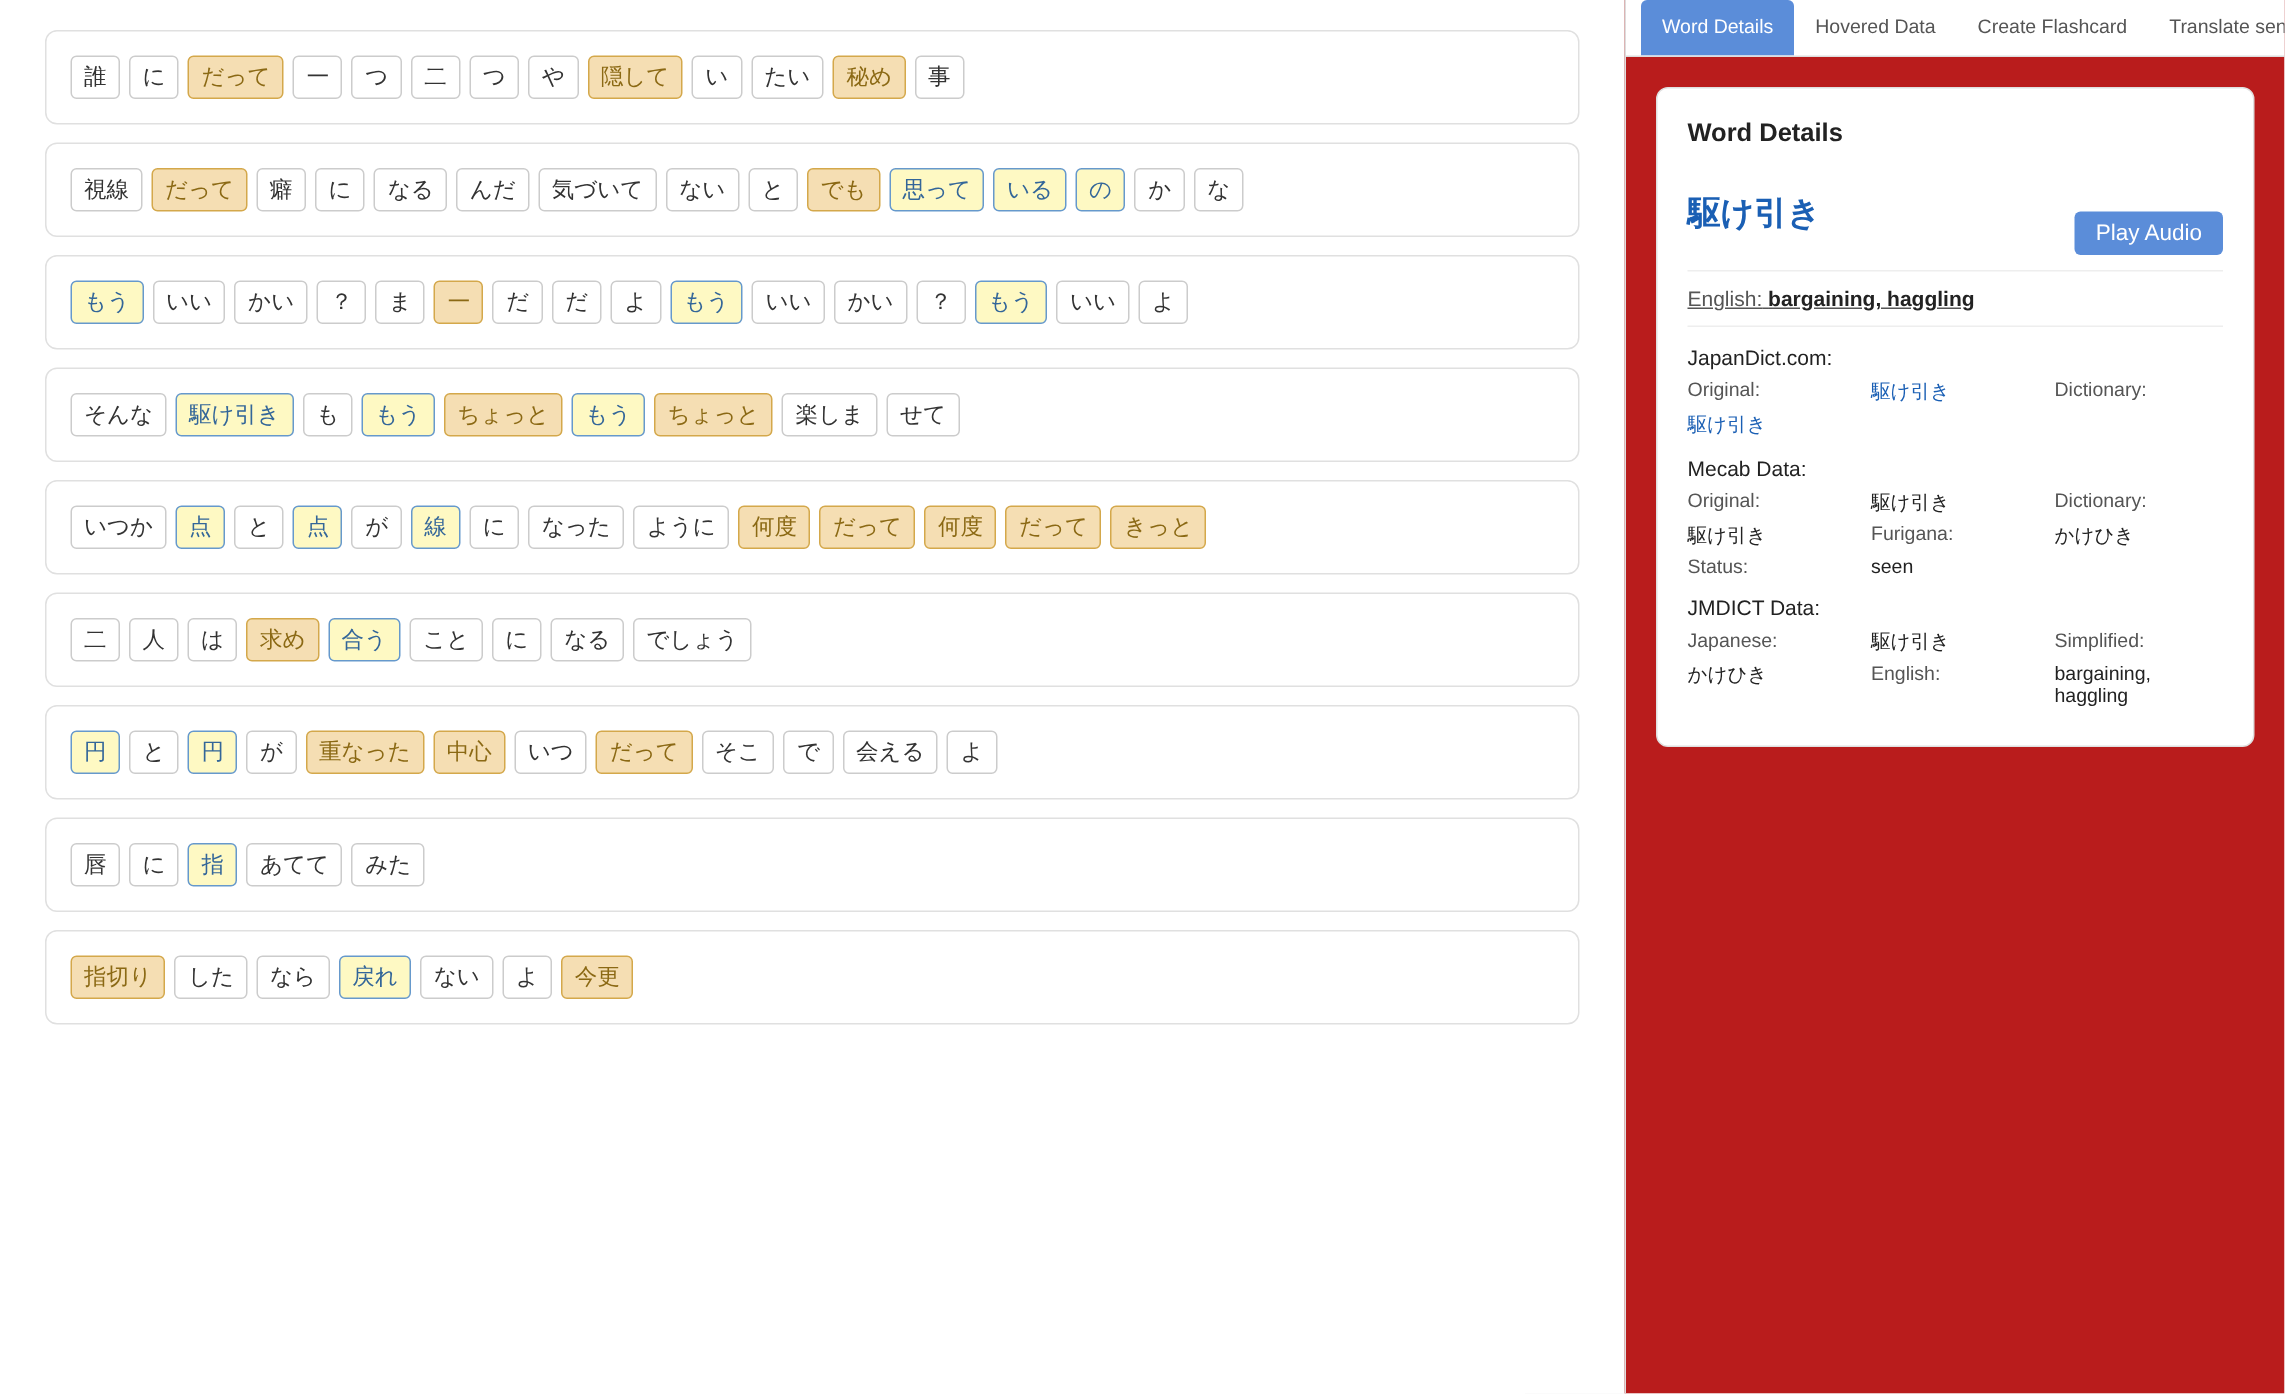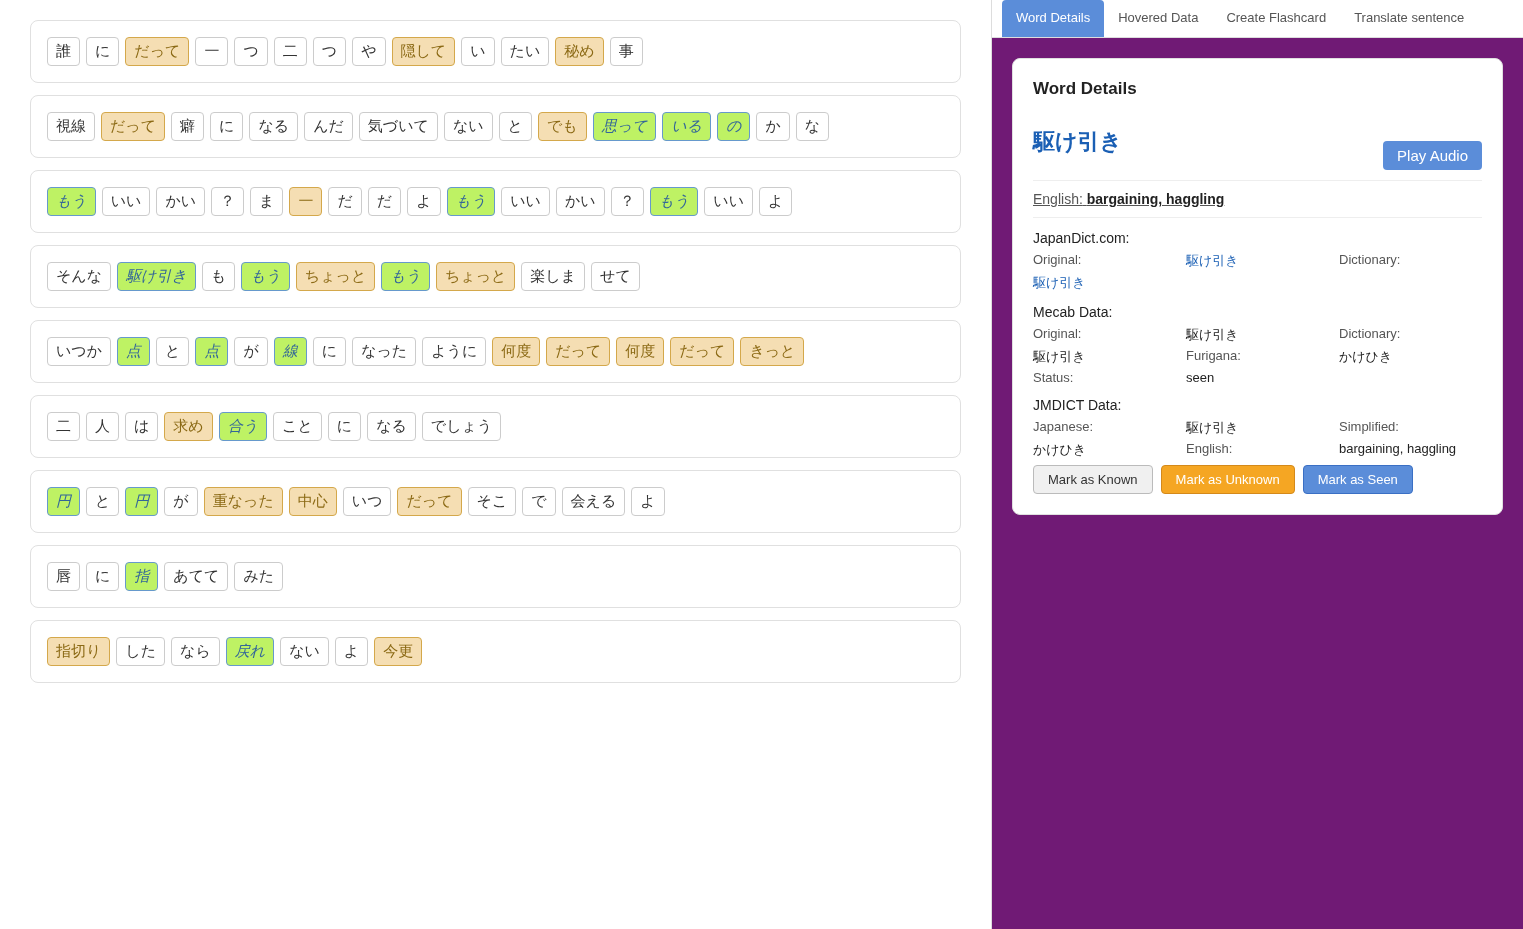--- a/index.html
+++ b/index.html
@@ -47,31 +47,30 @@
       color: #333;
     }
 
     .token.highlight-orange {
       background: #f5deb3;
       border-color: #d4a84b;
       color: #8b6914;
     }
 
     .token.highlight-blue {
-      background: #bef264;
+      background: #fef9c3;
       border-color: #6699cc;
       color: #336699;
-      font-style: italic;
     }
 
     
     .right-panel {
-      width: 532px;
+      width: 440px;
       border-left: 1px solid #ddd;
-      background: #701a75;
+      background: #b91c1c;
       display: flex;
       flex-direction: column;
     }
 
     .tabs-bar {
       display: flex;
       border-bottom: 1px solid #ddd;
       padding: 0 10px;
       background: #fff;
       flex-shrink: 0;
@@ -417,20 +416,15 @@
       </div>
       <div class="section-header">JMDICT Data:</div>
       <div class="data-grid">
         <span class="data-label">Japanese:</span>
         <span class="data-value">駆け引き</span>
         <span class="data-label">Simplified:</span>
         <span class="data-value">かけひき</span>
         <span class="data-label">English:</span>
         <span class="data-value">bargaining, haggling</span>
       </div>
-      <div class="action-buttons">
-        <button class="btn-known">Mark as Known</button>
-        <button class="btn-unknown">Mark as Unknown</button>
-        <button class="btn-seen">Mark as Seen</button>
-      </div>
     </div>
   </div>
 </div>
 
 </body></html>

